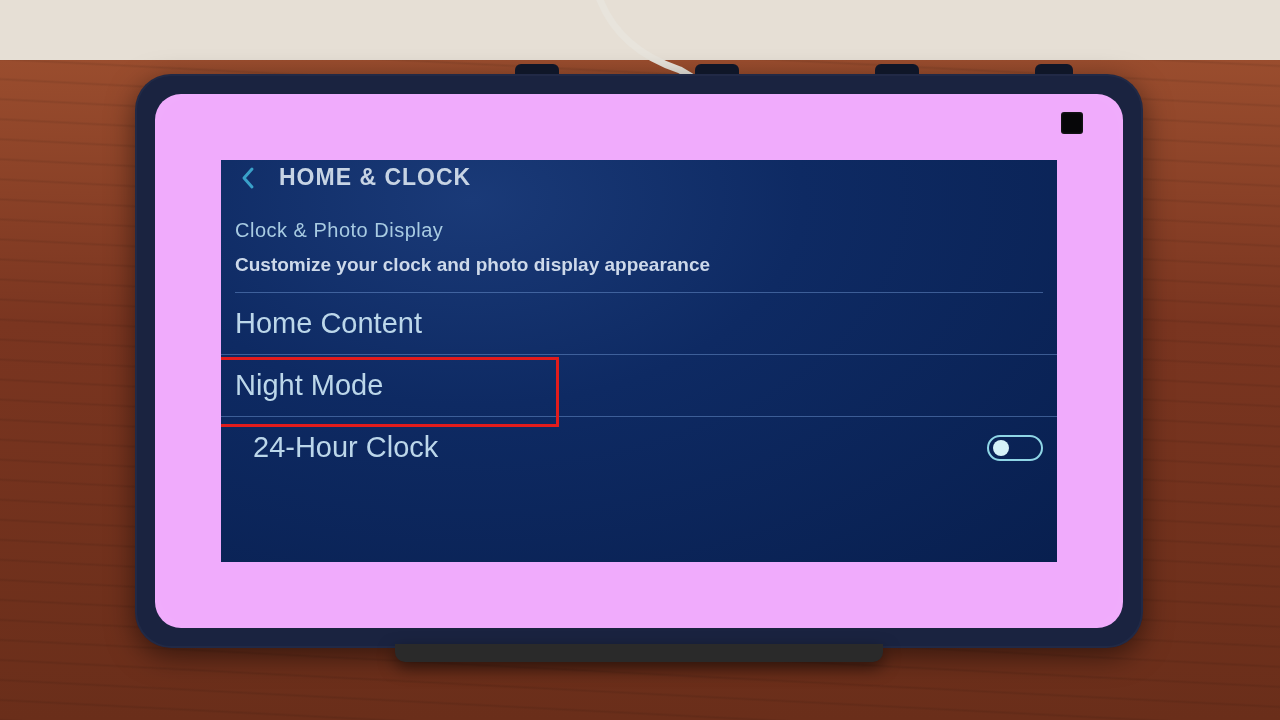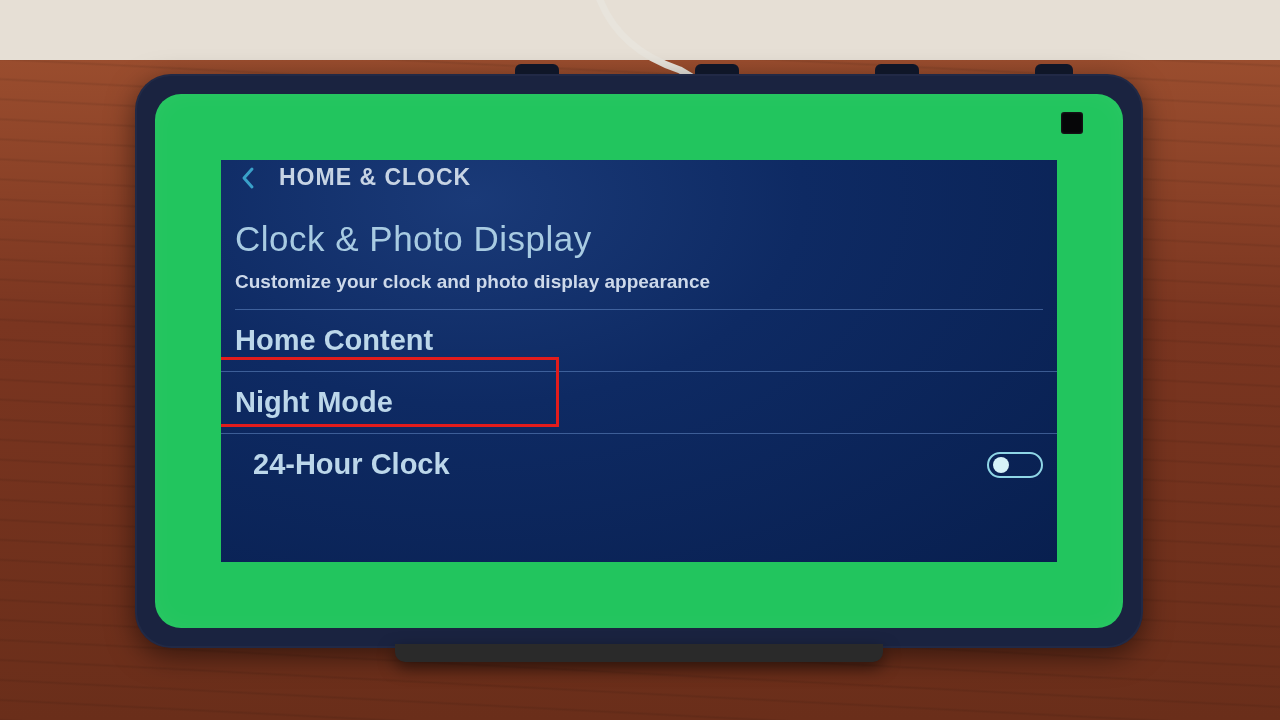--- a/index.html
+++ b/index.html
@@ -70,21 +70,21 @@
       border-radius: 6px 6px 0 0;
     }
     .tb1 { left: 380px; }
     .tb2 { left: 560px; }
     .tb3 { left: 740px; }
     .tb4 { left: 900px; width: 38px; }
 
     .bezel {
       position: absolute;
       inset: 20px;
-      background: #22c55e;
+      background: #f0abfc;
       border-radius: 26px;
       box-shadow: inset 0 0 28px rgba(255,255,255,0.04);
     }
 
     .camera {
       position: absolute;
       top: 18px;
       right: 40px;
       width: 22px;
       height: 22px;
@@ -124,21 +124,21 @@
       font-size: 23px;
       font-weight: 700;
       letter-spacing: 1px;
     }
 
     .section-heading {
       padding: 16px 14px 4px 14px;
     }
     .section-heading .title {
       color: #a8cbe2;
-      font-size: 35px;
+      font-size: 20px;
       font-weight: 400;
       letter-spacing: 0.5px;
     }
     .section-heading .subtitle {
       color: #cdd9ea;
       font-size: 19px;
       font-weight: 600;
       margin-top: 12px;
     }
 
@@ -157,21 +157,21 @@
       align-items: center;
       justify-content: space-between;
       padding: 14px;
       border-bottom: 1px solid rgba(120,160,220,0.45);
       cursor: pointer;
     }
     .menu-row:last-child { border-bottom: none; padding-left: 32px; }
     .menu-label {
       color: #bcd7ea;
       font-size: 29px;
-      font-weight: 700;
+      font-weight: 400;
     }
 
     .highlight-box {
       position: absolute;
       border: 3px solid #e21c1c;
       pointer-events: none;
     }
 
     .toggle {
       width: 56px;

